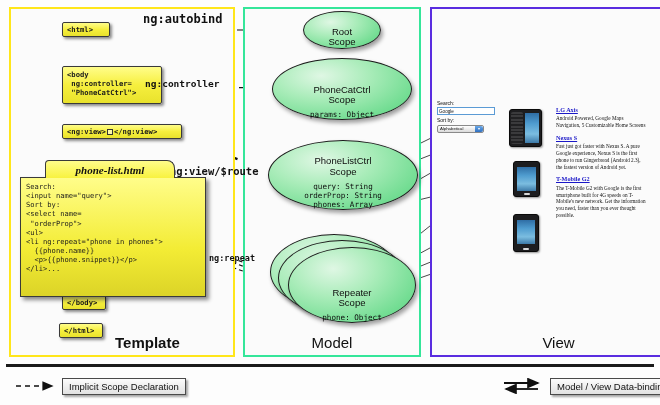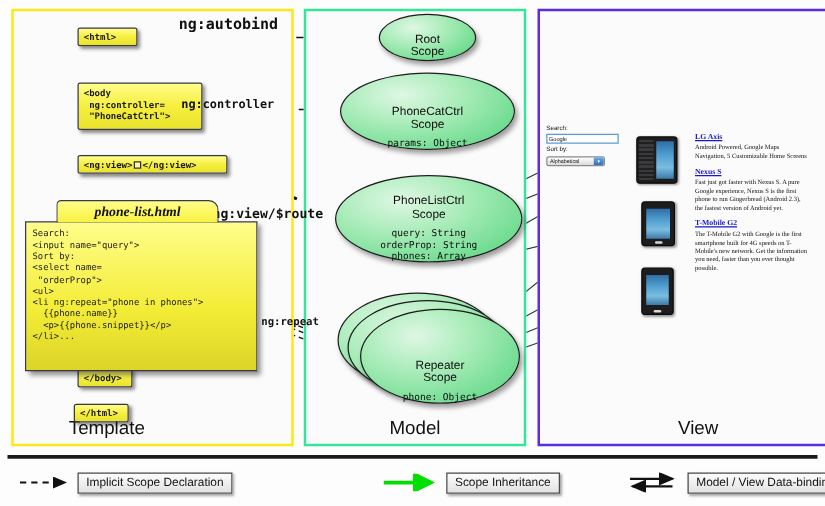--- a/index.html
+++ b/index.html
@@ -25,21 +25,21 @@
 
   .panel-label {
     position: absolute;
     bottom: 4px;
     width: 100%;
     text-align: center;
     font-size: 15px;
     color: #111;
     font-family: "Liberation Sans", sans-serif;
   }
-  #panel-template .panel-label { text-align: left; padding-left: 44px; }
+  #panel-template .panel-label { text-align: left; padding-left: 104px; font-weight: bold; }
 
   
   .codebox {
     position: absolute;
     background: linear-gradient(180deg, #fffd8a 0%, #f6ef3e 50%, #e9e22c 100%);
     border: 1px solid #3a3a3a;
     border-radius: 2px;
     box-shadow: 2px 2px 3px rgba(0,0,0,0.45);
     font-family: "DejaVu Sans Mono", monospace;
     font-weight: bold;
@@ -410,31 +410,20 @@
         <defs>
             <marker id="lgA1" markerWidth="7" markerHeight="7" refX="6" refY="3" orient="auto">
           <path d="M0,0 L7,3 L0,6 z" fill="#111"></path>
             </marker>
           </defs>
         <path d="M2,7 L38,7" stroke="#111" stroke-width="1.6" stroke-dasharray="5,4" fill="none" marker-end="url(#lgA1)"></path>
       </svg>
       <div class="lg-box">Implicit Scope Declaration</div>
     </div>
 
-    <div class="lg-item" id="lg-inherit">
-      <svg width="52" height="14">
-        <defs>
-            <marker id="lgA2" markerWidth="6" markerHeight="6" refX="5" refY="3" orient="auto">
-          <path d="M0,0 L6,3 L0,6 z" fill="#00e000"></path>
-            </marker>
-          </defs>
-        <path d="M2,7 L40,7" stroke="#00e000" stroke-width="3" fill="none" marker-end="url(#lgA2)"></path>
-      </svg>
-      <div class="lg-box">Scope Inheritance</div>
-    </div>
 
     <div class="lg-item" id="lg-binding">
       <svg width="50" height="16">
         <defs>
           <marker id="lgA3" markerWidth="7" markerHeight="7" refX="6" refY="3" orient="auto">
             <path d="M0,0 L7,3 L0,6 z" fill="#111"></path>
             </marker>
           <marker id="lgA4" markerWidth="7" markerHeight="7" refX="6" refY="3" orient="auto">
             <path d="M0,0 L7,3 L0,6 z" fill="#111"></path>
             </marker>

